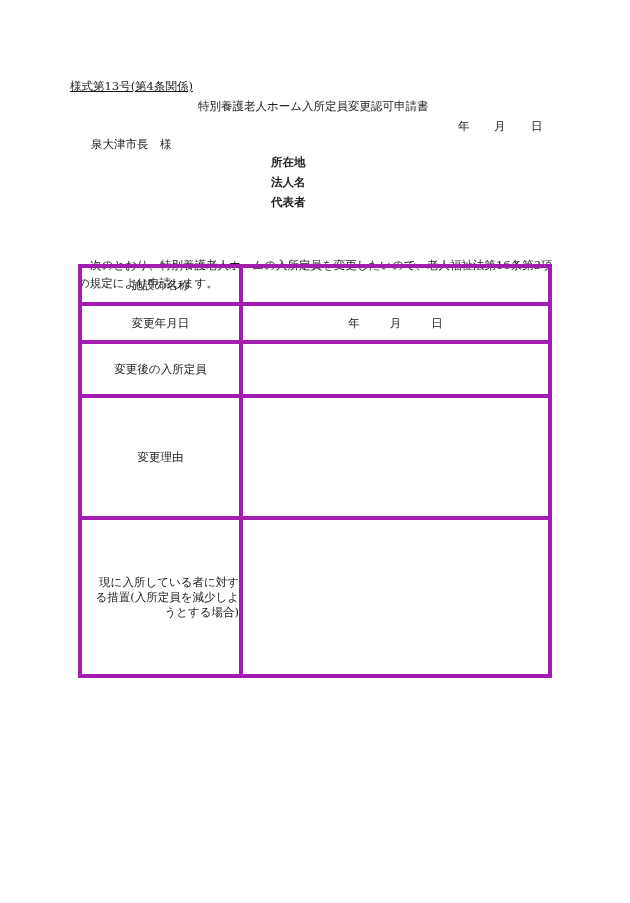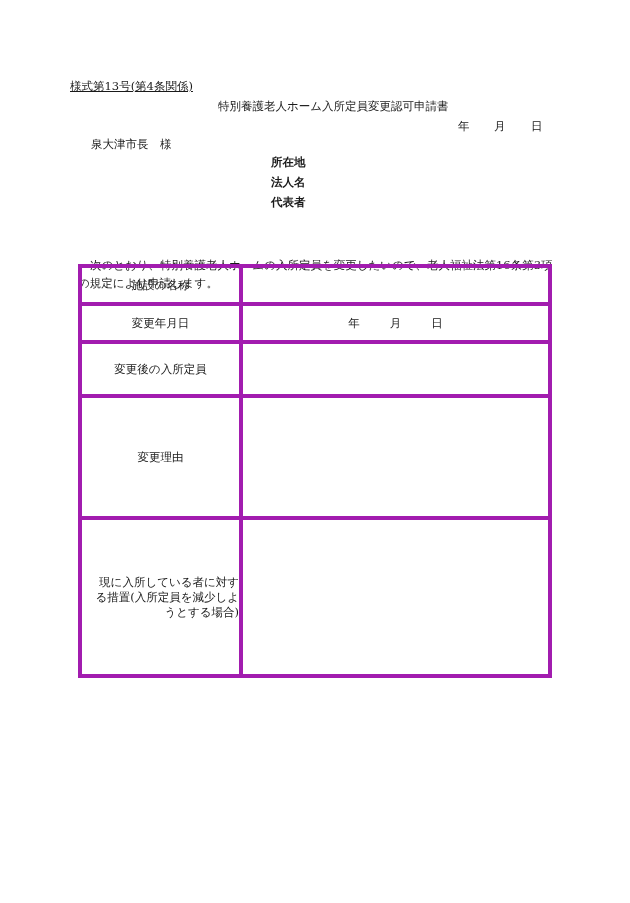--- a/index.html
+++ b/index.html
@@ -4,21 +4,21 @@
 <style>
   html, body { margin: 0; padding: 0; }
   body {
     width: 630px; height: 903px; background: #ffffff;
     font-family: "DejaVu Serif", "Liberation Serif", serif;
     color: #1a1a1a; position: relative; overflow: hidden;
     font-size: 11.5px;
   }
   .abs { position: absolute; white-space: nowrap; line-height: 1; }
   #form-no { left: 70px; top: 81px; text-decoration: underline; }
-  #doc-title { left: 198px; top: 101px; margin-left: 20px; }
+  #doc-title { left: 198px; top: 101px; }
   #date-line { left: 458px; top: 121px; word-spacing: 0; }
   #date-line span { display: inline-block; }
   #addressee { left: 91px; top: 139px; }
   #applicant { left: 271px; top: 157px; font-weight: bold; }
   #applicant div { height: 20px; line-height: 1; }
   #body-text { left: 78px; top: 231px; width: 475px; white-space: normal; line-height: 18px; text-indent: 12px; margin-top: 25px; }
   table#form-table {
     position: absolute; left: 78px; top: 264px; width: 474px;
     border-collapse: collapse; table-layout: fixed;
   }

